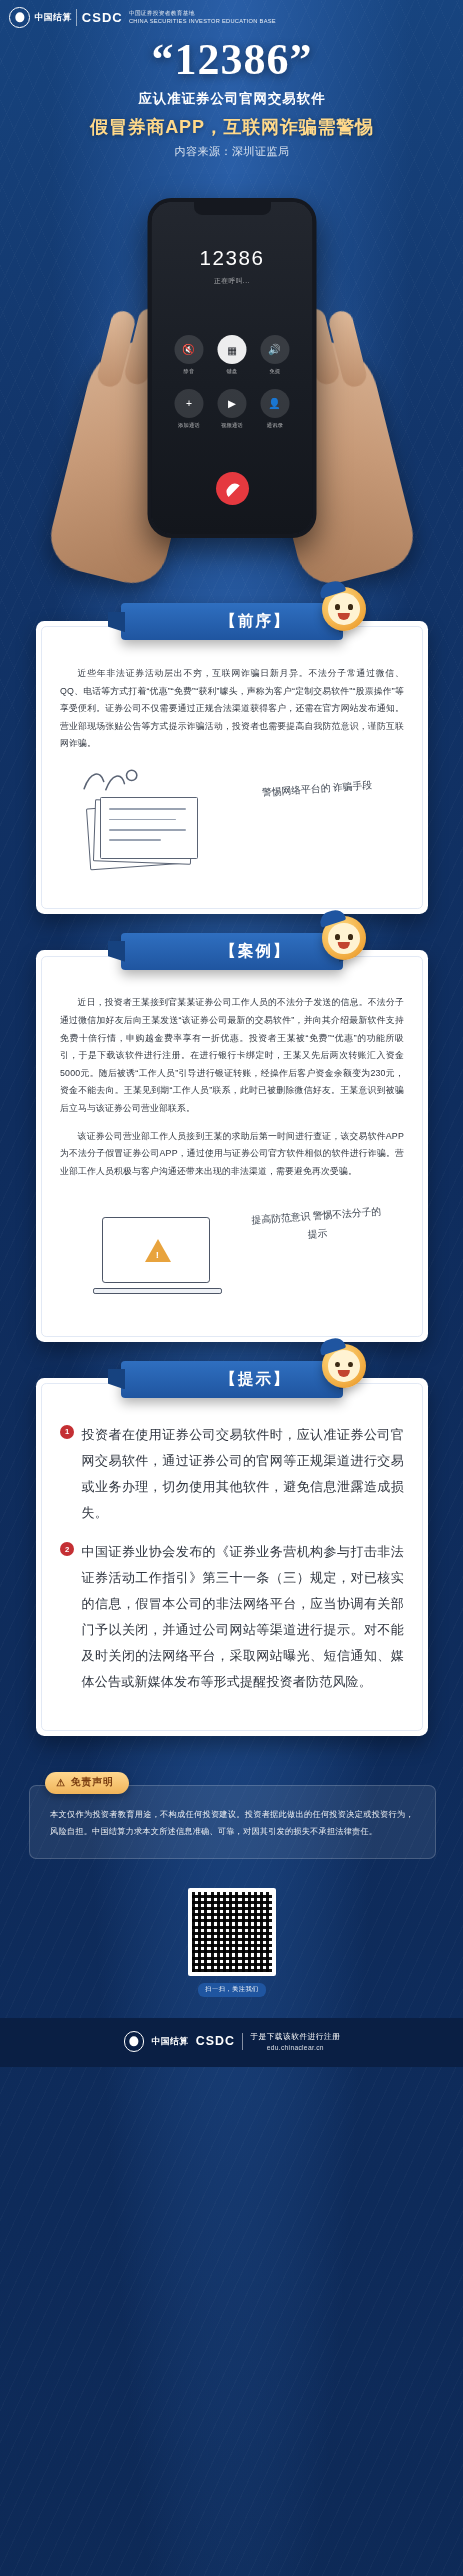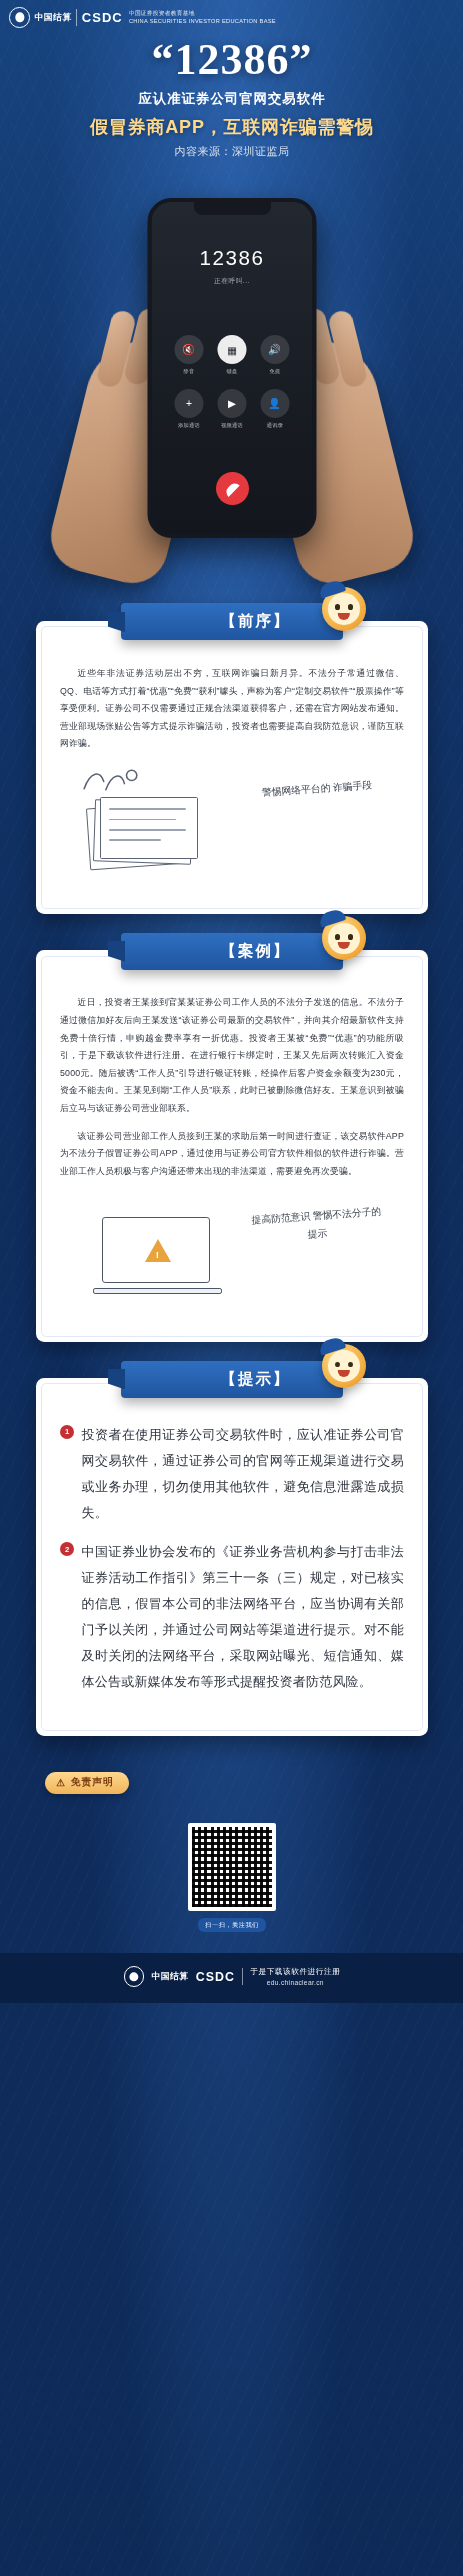--- a/index.html
+++ b/index.html
@@ -688,20 +688,21 @@
         <div class="tip-num">2</div>
         <div class="tip-text">中国证券业协会发布的《证券业务营机构参与打击非法证券活动工作指引》第三十一条（三）规定，对已核实的信息，假冒本公司的非法网络平台，应当协调有关部门予以关闭，并通过公司网站等渠道进行提示。对不能及时关闭的法网络平台，采取网站曝光、短信通知、媒体公告或新媒体发布等形式提醒投资者防范风险。</div>
       </div>
     </div>
 
     <div class="disc-wrap">
       <div class="disc-tab">
         <span>⚠</span>
         <span>免责声明</span>
       </div>
+      <div class="disc-body">本文仅作为投资者教育用途，不构成任何投资建议。投资者据此做出的任何投资决定或投资行为，风险自担。中国结算力求本文所述信息准确、可靠，对因其引发的损失不承担法律责任。</div>
     </div>
 
     <div class="qr-block">
       <div class="qr">
         <div class="qr-inner"></div>
       </div>
       <div class="qr-cap">扫一扫，关注我们</div>
     </div>
 
     <div class="footer">

